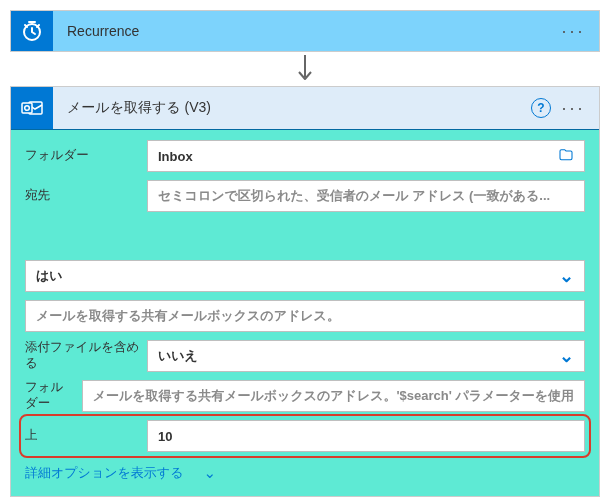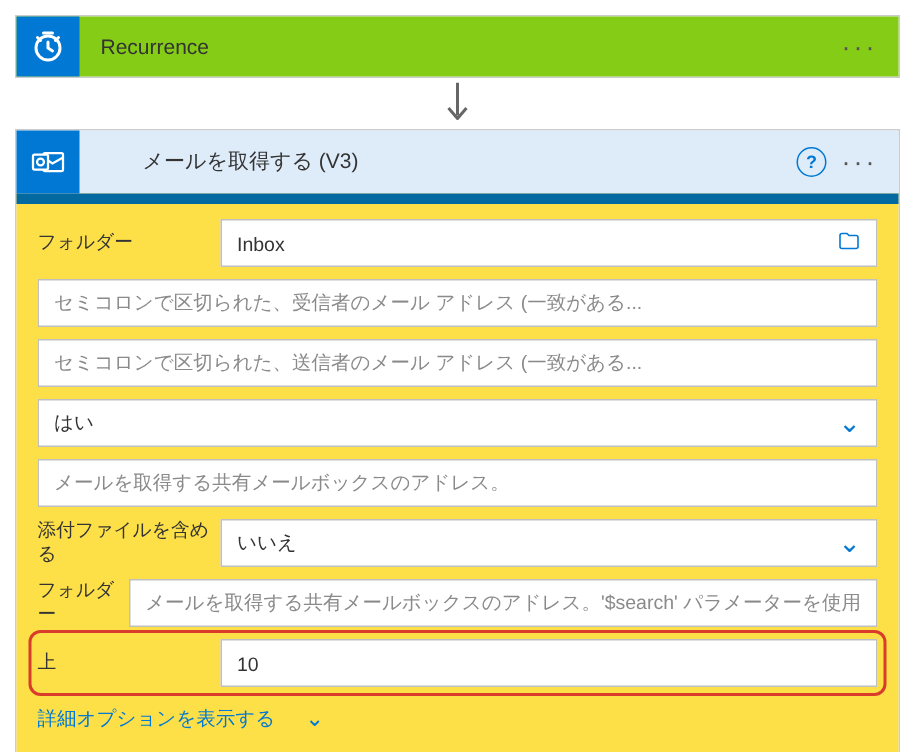--- a/index.html
+++ b/index.html
@@ -11,21 +11,21 @@
     background: #fff;
     color: #333;
     width: 610px;
   }
   .card {
     border: 1px solid #ccc;
   }
   .card-header {
     display: flex;
     align-items: stretch;
-    background: #84cc16;
+    background: #7dd3fc;
   }
   .card-header.blue .icon-box {
     background: #0078d4;
   }
   .icon-box {
     width: 42px;
     display: flex;
     align-items: center;
     justify-content: center;
     color: #fff;
@@ -71,43 +71,43 @@
     flex-direction: column;
     align-items: center;
     justify-content: center;
   }
   .arrow-down-connector svg { width: 24px; height: 28px; stroke: #666; }
   .body {
     padding: 10px 14px 14px;
     background: #fff;
   }
   .body.blue-top {
-    border-top: 7px solid #0369a1;
-    background: #fde047;
+    border-top: 1px solid #0369a1;
+    background: #5eead4;
   }
   .card-header.light-blue {
     background: #deecf9;
-    gap: 28px;
   }
   .form-row {
     display: flex;
     align-items: center;
     margin-bottom: 8px;
     min-height: 32px;
   }
   .form-label {
     width: 122px;
     font-size: 12.5px;
     color: #333;
     padding-right: 6px;
     line-height: 1.25;
   }
   .form-control {
     flex: 1;
     position: relative;
+    font-weight: bold;
   }
   .input-box {
     border: 1px solid #bfbfbf;
     background: #fff;
     height: 32px;
     display: flex;
     align-items: center;
     padding: 0 10px;
     font-size: 13px;
     color: #333;
@@ -196,33 +196,29 @@
           <span class="folder-icon">
             <svg viewBox="0 0 24 24">
                 <path d="M3 6a2 2 0 012-2h5l2 2h7a2 2 0 012 2v9a2 2 0 01-2 2H5a2 2 0 01-2-2V6z" stroke-width="1.6"></path>
               </svg>
           </span>
         </div>
       </div>
     </div>
 
     <div class="form-row">
+      <div class="form-label">宛先</div>
       <div class="form-control">
         <div class="input-box placeholder">
           <span class="value">セミコロンで区切られた、受信者のメール アドレス (一致がある...</span>
         </div>
       </div>
     </div>
 
     <div class="form-row">
-      <div class="form-control">
-        <div class="input-box placeholder">
-          <span class="value">セミコロンで区切られた、送信者のメール アドレス (一致がある...</span>
-        </div>
-      </div>
     </div>
 
     <div class="form-row">
       <div class="form-control">
         <div class="input-box">
           <span class="value">はい</span>
           <span class="chevron">⌄</span>
         </div>
       </div>
     </div>

